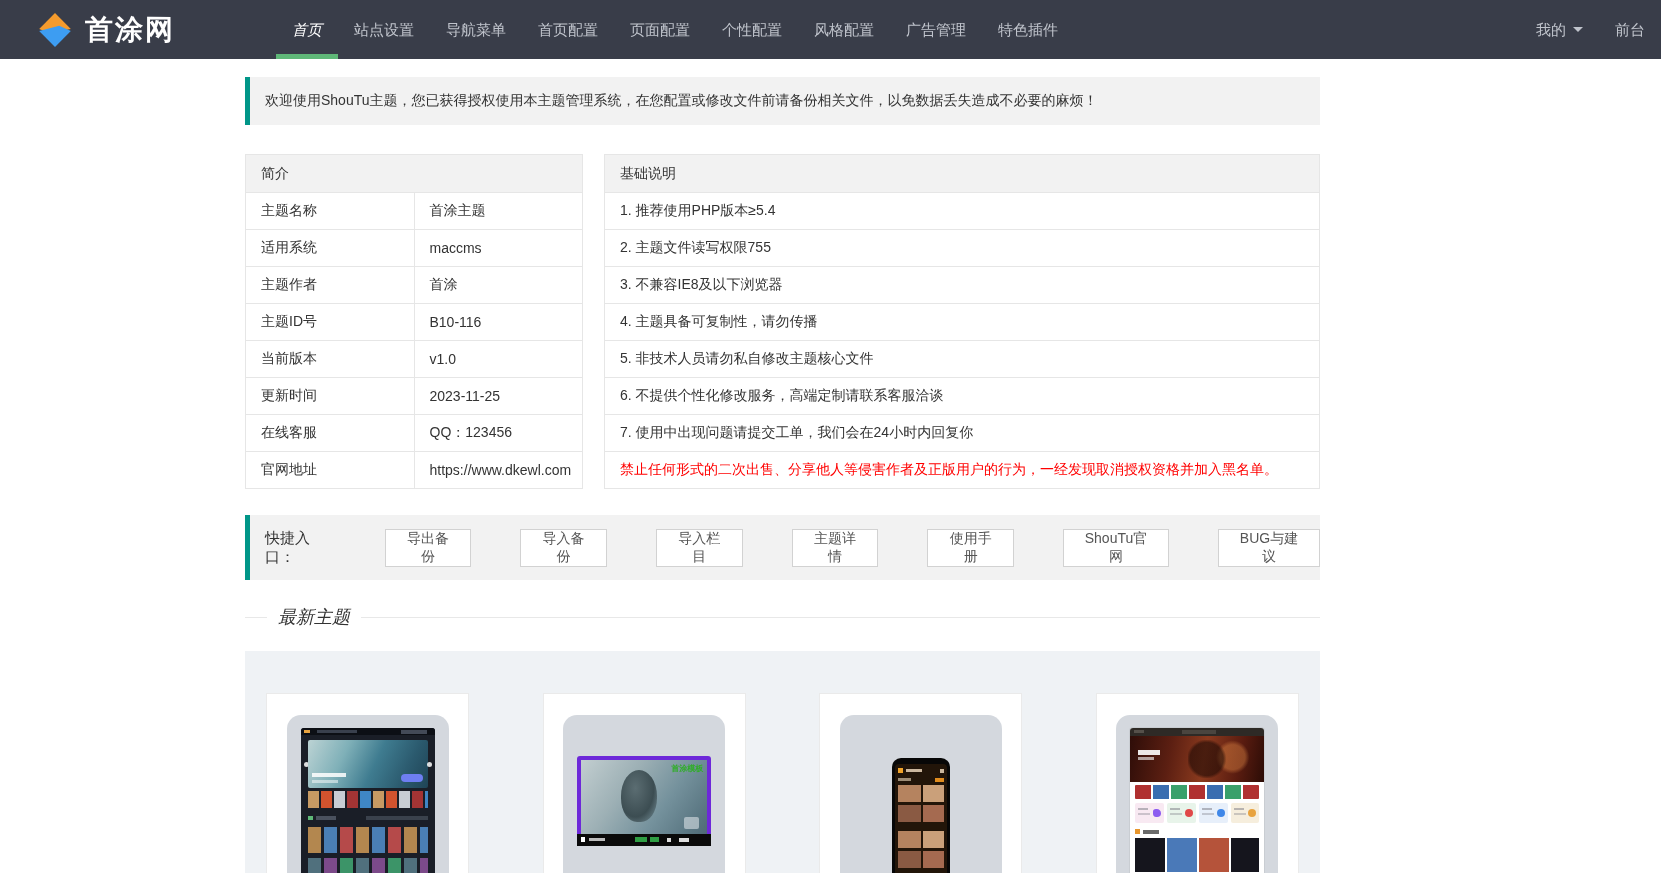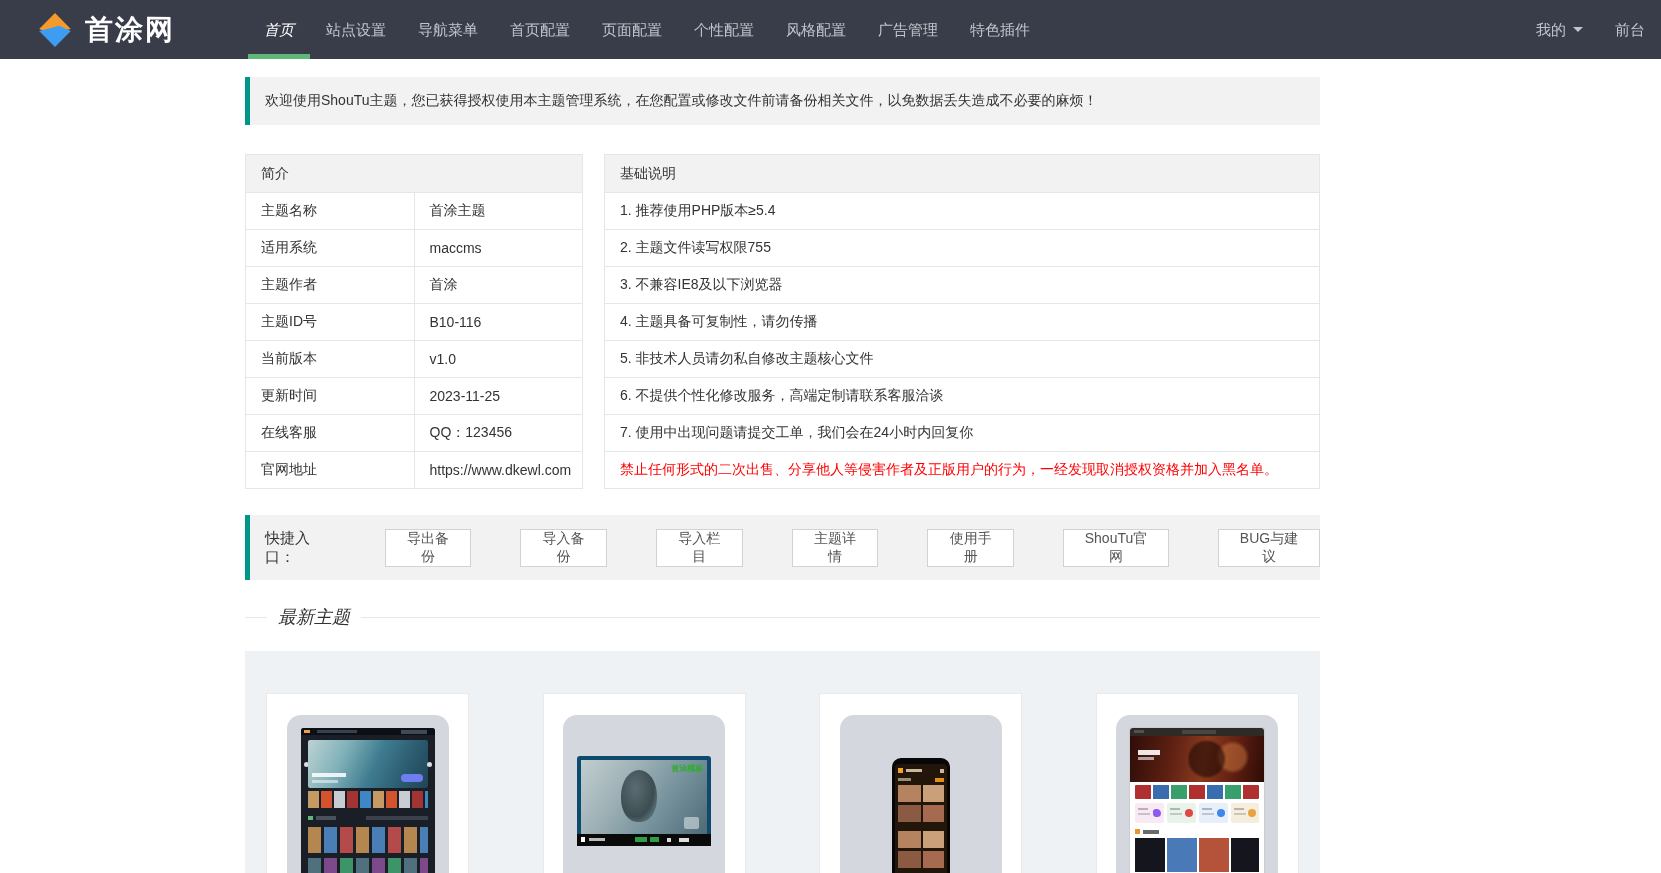--- a/index.html
+++ b/index.html
@@ -1,20 +1,20 @@
 <!DOCTYPE html>
 <html><head>
 <meta charset="utf-8">
 <style>
   * { margin:0; padding:0; }
   html,body { width:1661px; height:873px; overflow:hidden; background:#fff;
     font-family:"Liberation Sans","DejaVu Sans",sans-serif; }
 
   
-  .navbar { height:59px; background:#393D49; display:flex; align-items:stretch; }
+  .navbar { height:59px; background:#393D49; display:flex; align-items:stretch;gap:28px; }
   .brand { display:flex; align-items:center; gap:11px; padding-left:36px; width:212px; cursor:pointer; }
   .brand-text { color:#fff; font-size:28px; font-weight:bold; letter-spacing:2px;
     font-family:"DejaVu Serif","Liberation Serif",serif; }
   .nav { display:flex; }
   .nav-item { position:relative; display:block; line-height:59px; padding:0 16px;
     color:#c0c4cc; font-size:15px; text-decoration:none; cursor:pointer; white-space:nowrap; }
   .nav-item.active { color:#fff;font-style:italic; }
   .nav-item.active::after { content:""; position:absolute; left:0; right:0; bottom:0;
     height:5px; background:#5FB878; }
   .nav-right { margin-left:auto; display:flex; }
@@ -86,21 +86,21 @@
       linear-gradient(#4a515e,#4a515e) 8px 1px/20px 4px no-repeat,
       linear-gradient(#3a414c,#3a414c) right 0 top 1px/62px 4px no-repeat; }
   .s1-grid { margin:6px 7px 0; height:200px;
     background-image:repeating-linear-gradient(90deg,#b3874f 0 13px,#1a1e27 13px 16px,#4a7fb5 16px 29px,
         #1a1e27 29px 32px,#b54a4a 32px 45px,#1a1e27 45px 48px),
       repeating-linear-gradient(90deg,#50707d 0 13px,#1a1e27 13px 16px,#7c4a8a 16px 29px,
         #1a1e27 29px 32px,#3c9468 32px 45px,#1a1e27 45px 48px);
     background-size:100% 26px,100% 26px; background-position:0 0,0 31px; background-repeat:no-repeat; }
 
   
-  .player { margin:28px auto 0; width:134px; height:90px; background:#0c4a6e; border-radius:3px;
+  .player { margin:28px auto 0; width:134px; height:90px; background:#6d28d9; border-radius:3px;
     padding:4px 4px 12px; box-sizing:border-box; position:relative; }
   .pscreen { height:100%; position:relative; overflow:hidden;
     background:linear-gradient(125deg,#c2ced0 0%,#9db0b5 35%,#74919c 65%,#4e6a76 100%); }
   .pscreen::before { content:""; position:absolute; left:32%; top:14%; width:36px; height:52px;
     border-radius:50% 50% 45% 45%;
     background:radial-gradient(ellipse at 40% 35%,#5b6d72 0%,#3c4d52 60%,rgba(60,77,82,0) 100%); }
   .wm { position:absolute; top:3px; right:4px; font-size:8px; font-weight:bold; color:#2fae27; }
   .ctrl { position:absolute; left:0; right:0; bottom:0; height:12px; background:#0a0a0a;
     background-image:linear-gradient(#fff,#fff),linear-gradient(#bbb,#bbb),linear-gradient(#2f9e44,#2f9e44),
       linear-gradient(#2f9e44,#2f9e44),linear-gradient(#ddd,#ddd),linear-gradient(#ddd,#ddd);

